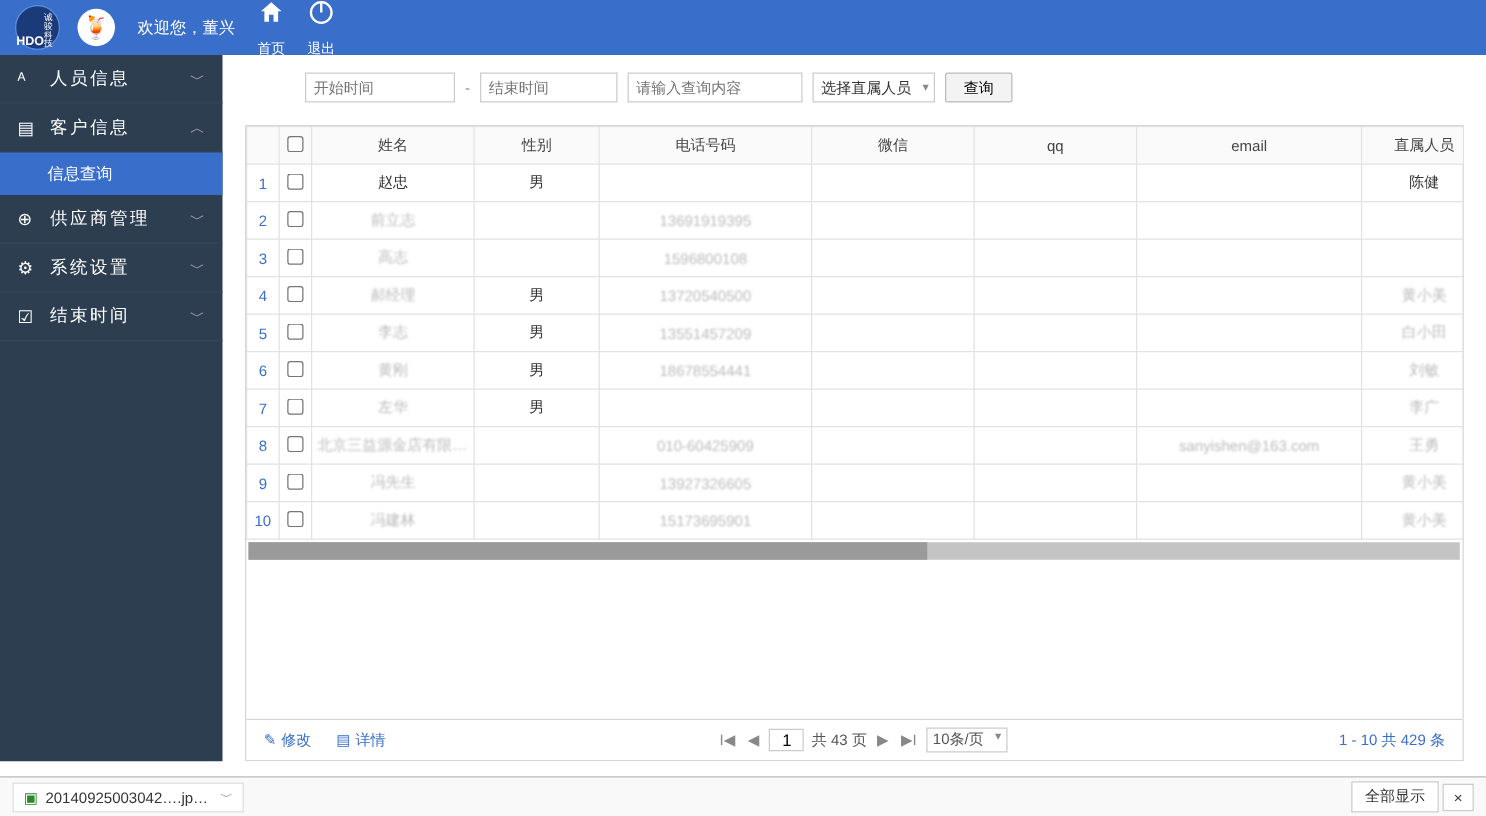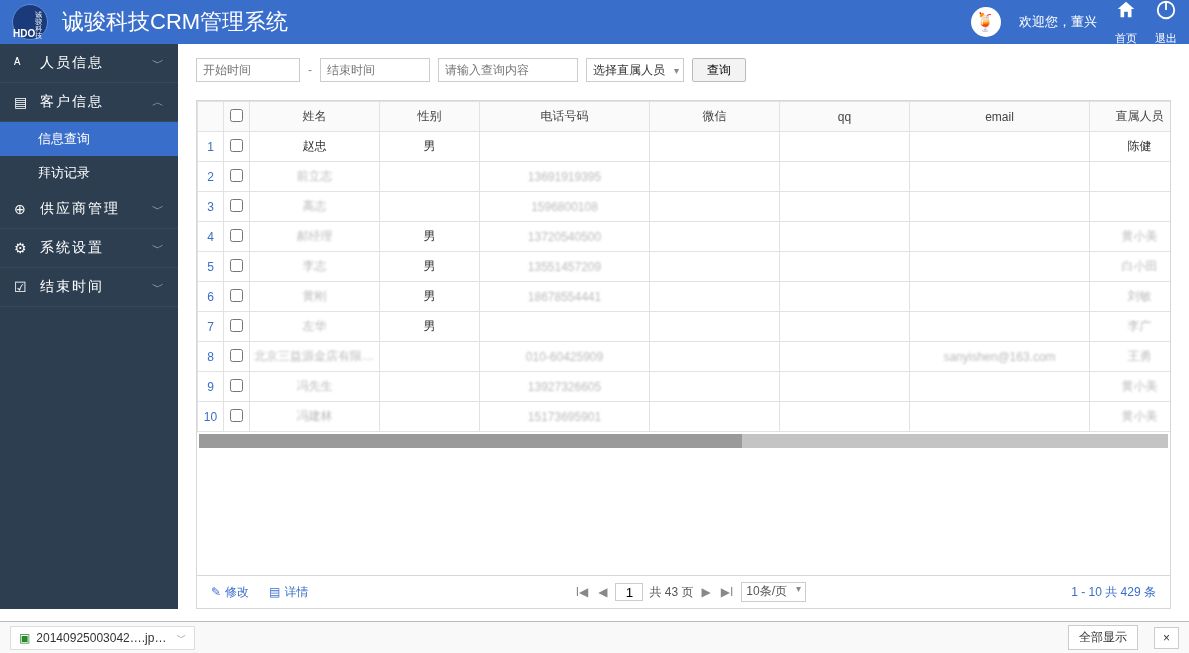--- a/index.html
+++ b/index.html
@@ -63,33 +63,32 @@
 .pager input { width: 28px; height: 18px; text-align: center; border: 1px solid #ccc; }
 .pager .per-page { border: 1px solid #ccc; height: 20px; padding: 0 18px 0 4px; position: relative; background:#fff; }
 .pager .per-page::after { content:"▾"; position:absolute; right:4px; font-size:10px; color:#888; }
 .pf-count { color: #3a6ecb; }
 
 
 .download-bar { position: absolute; bottom: 0; left: 0; right: 0; height: 32px; border-top: 1px solid #bbb; background: #f9f9f9; display: flex; align-items: center; padding: 0 10px; font-size: 12px; }
 .dl-item { display: flex; align-items: center; gap: 6px; border: 1px solid #ddd; padding: 4px 8px; background: #fff; cursor: pointer; }
 .dl-icon { color: #2a8a2a; }
 .dl-chev { color: #888; font-size: 10px; margin-left: 4px; }
-.dl-right { margin-left: auto; display:flex; align-items:center; gap:16px; }
+.dl-right { margin-left: auto; display:flex; align-items:center; gap:3px; }
 .show-all { border: 1px solid #ccc; padding: 3px 10px; background: #fff; cursor: pointer; }
 .close-x { border: 1px solid #ccc; padding: 3px 8px; background: #fff; cursor: pointer; }
 </style>
 </head>
 <body>
 
 <div class="header">
   <div class="logo">
     <span class="logo-top">HDO</span>
     <span style="font-size:7px;">诚骏科技</span>
   </div>
-  <div class="app-title">诚骏科技CRM管理系统</div>
   <div class="header-right">
     <div class="avatar-wrap">
         <span class="avatar-inner">🍹</span>
       </div>
     <span class="welcome">欢迎您，董兴</span>
     <div class="nav-btn">
       <svg viewBox="0 0 24 24" fill="#fff">
           <path d="M12 3l9 8h-3v9h-4v-6h-4v6H6v-9H3z"></path>
         </svg>
       <span>首页</span>
@@ -112,21 +111,20 @@
       <span class="m-label">人员信息</span>
       <span class="chev">﹀</span>
     </div>
     <div class="menu-item">
       <span class="m-icon">▤</span>
       <span class="m-label">客户信息</span>
       <span class="chev">︿</span>
     </div>
     <div class="submenu">
       <div class="sub-item active">信息查询</div>
-      <div class="sub-item">拜访记录</div>
     </div>
     <div class="menu-item">
       <span class="m-icon">⊕</span>
       <span class="m-label">供应商管理</span>
       <span class="chev">﹀</span>
     </div>
     <div class="menu-item">
       <span class="m-icon">⚙</span>
       <span class="m-label">系统设置</span>
       <span class="chev">﹀</span>
@@ -134,21 +132,21 @@
     <div class="menu-item">
       <span class="m-icon">☑</span>
       <span class="m-label">结束时间</span>
       <span class="chev">﹀</span>
     </div>
   </div>
 
   <div class="main">
 
     <div class="filter-bar">
-      <input type="text" style="width: 104px;" placeholder="开始时间">
+      <input type="text" style="width: 120px; margin-left: 48px;" placeholder="开始时间">
       <span class="sep">-</span>
       <input type="text" style="width: 110px;" placeholder="结束时间">
       <input type="text" style="width: 140px;" placeholder="请输入查询内容">
       <div class="select-box">
           <span>选择直属人员</span>
         </div>
       <button class="query-btn">查询</button>
     </div>
 
     <div class="panel">

